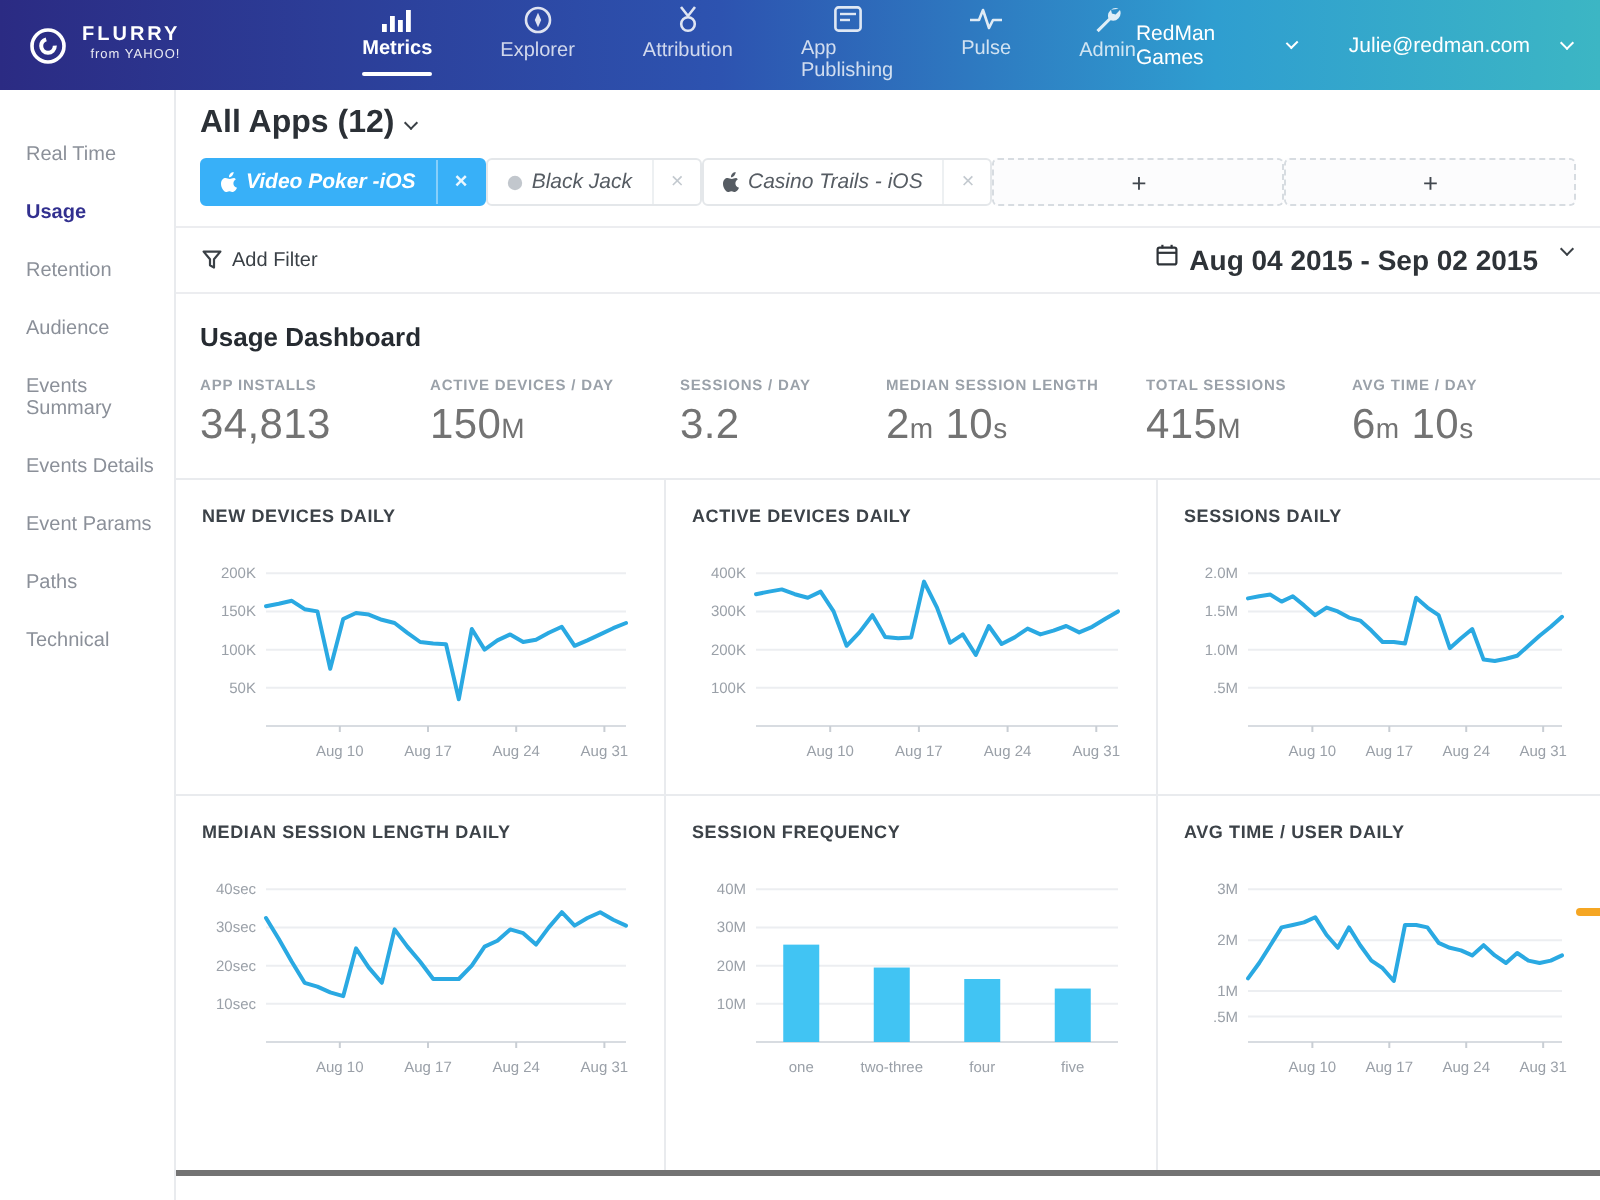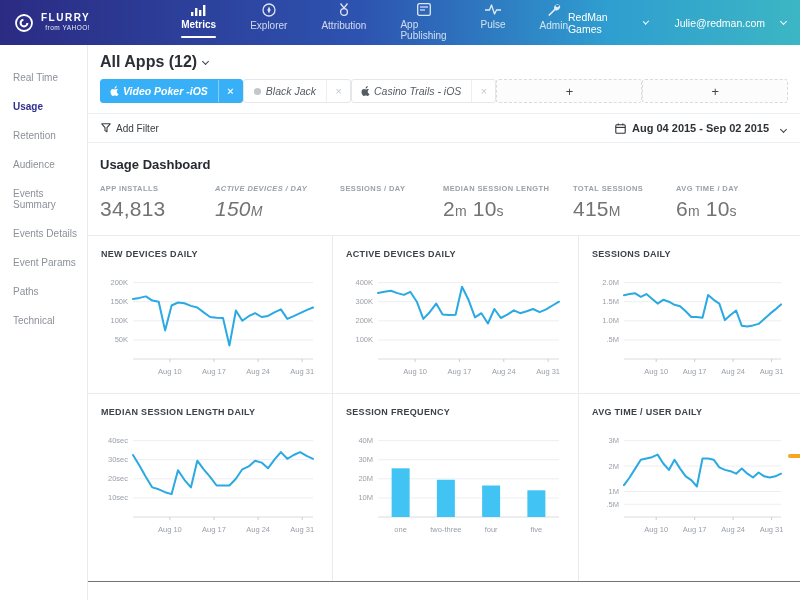--- a/index.html
+++ b/index.html
@@ -48,35 +48,35 @@
   .chip .x { width:24px; align-self:stretch; display:flex; align-items:center; justify-content:center;
     border-left:1px solid #edf0f2; color:#c3c9cf; font-size:11px; cursor:pointer; margin-left:auto; }
   .chip.selected { background:#38b0f8; border-color:#38b0f8; color:#fff; font-weight:bold; }
   .chip.selected .x { border-left:1px solid rgba(255,255,255,.4); color:rgba(255,255,255,.9); }
   .add-app { flex:1; height:24px; border:1px dashed #d7dce1; border-radius:3px; background:#fcfcfd;
     display:flex; align-items:center; justify-content:center; font-size:13px; color:#41474e; cursor:pointer; }
 
   .filter-bar { display:flex; align-items:center; justify-content:space-between;
     border-top:1px solid #ecedf0; border-bottom:1px solid #ecedf0; padding:8px 14px 8px 13px; }
   .add-filter { display:flex; align-items:center; gap:5px; font-size:10px; color:#3a4046; cursor:pointer; }
-  .date-range { display:flex; align-items:flex-end; gap:6px; font-size:11px; font-weight:bold; color:#2e3338; cursor:pointer; }
+  .date-range { display:flex; align-items:flex-start; gap:6px; font-size:14px; font-weight:bold; color:#2e3338; cursor:pointer; }
 
   
   .page-head { font-size:13px; font-weight:bold; color:#262b31; padding:14px 12px 2px; }
   .metrics { display:flex; padding:10px 12px 14px; }
   .metric { flex:0 0 auto; }
-  .metric:nth-child(1){width:115px;} .metric:nth-child(2){width:125px;font-style:italic;} .metric:nth-child(3){width:103px;}
+  .metric:nth-child(1){width:115px;} .metric:nth-child(2){width:125px;} .metric:nth-child(3){width:103px;}
   .metric:nth-child(4){width:130px;} .metric:nth-child(5){width:103px;} .metric:nth-child(6){width:auto;}
   .metric .lbl { font-size:7.5px; letter-spacing:.4px; color:#9aa1a9; font-weight:bold; margin-bottom:4px; }
   .metric .val { font-size:21px; color:#737373; letter-spacing:.2px; }
   .metric .val small { font-size:14px; }
 
   
   .grid { display:grid; grid-template-columns:245px 246px 221px; grid-template-rows:158px 187px;
-    border-top:1px solid #e9ebee; border-bottom:1px solid #737373; }
+    border-top:1px solid #e9ebee; border-bottom:3px solid #737373; }
   .panel { padding:13px 13px 0 13px; }
   .panel:nth-child(1), .panel:nth-child(2), .panel:nth-child(4), .panel:nth-child(5) { border-right:1px solid #e9ebee; }
   .panel:nth-child(1), .panel:nth-child(2), .panel:nth-child(3) { border-bottom:1px solid #e9ebee; }
   .panel-title { font-size:9px; font-weight:bold; letter-spacing:.3px; color:#3c4248; margin-bottom:8px; white-space:nowrap; }
   .panel svg { display:block; }
 
   .orange-dash { position:absolute; right:-4px; top:454px; width:16px; height:4px;
     border-radius:2px; background:#f5a623; }
 </style>
 </head>
@@ -268,20 +268,21 @@
         <div class="metric">
             <div class="lbl">APP INSTALLS</div>
             <div class="val">34,813</div>
           </div>
           <div class="metric">
             <div class="lbl">ACTIVE DEVICES / DAY</div>
             <div class="val">150<small>M</small></div>
           </div>
           <div class="metric">
             <div class="lbl">SESSIONS / DAY</div>
+            <div class="val">3.2</div>
           </div>
           <div class="metric">
             <div class="lbl">MEDIAN SESSION LENGTH</div>
             <div class="val">2<small>m</small> 10<small>s</small></div>
           </div>
           <div class="metric">
             <div class="lbl">TOTAL SESSIONS</div>
             <div class="val">415<small>M</small></div>
           </div>
           <div class="metric">

